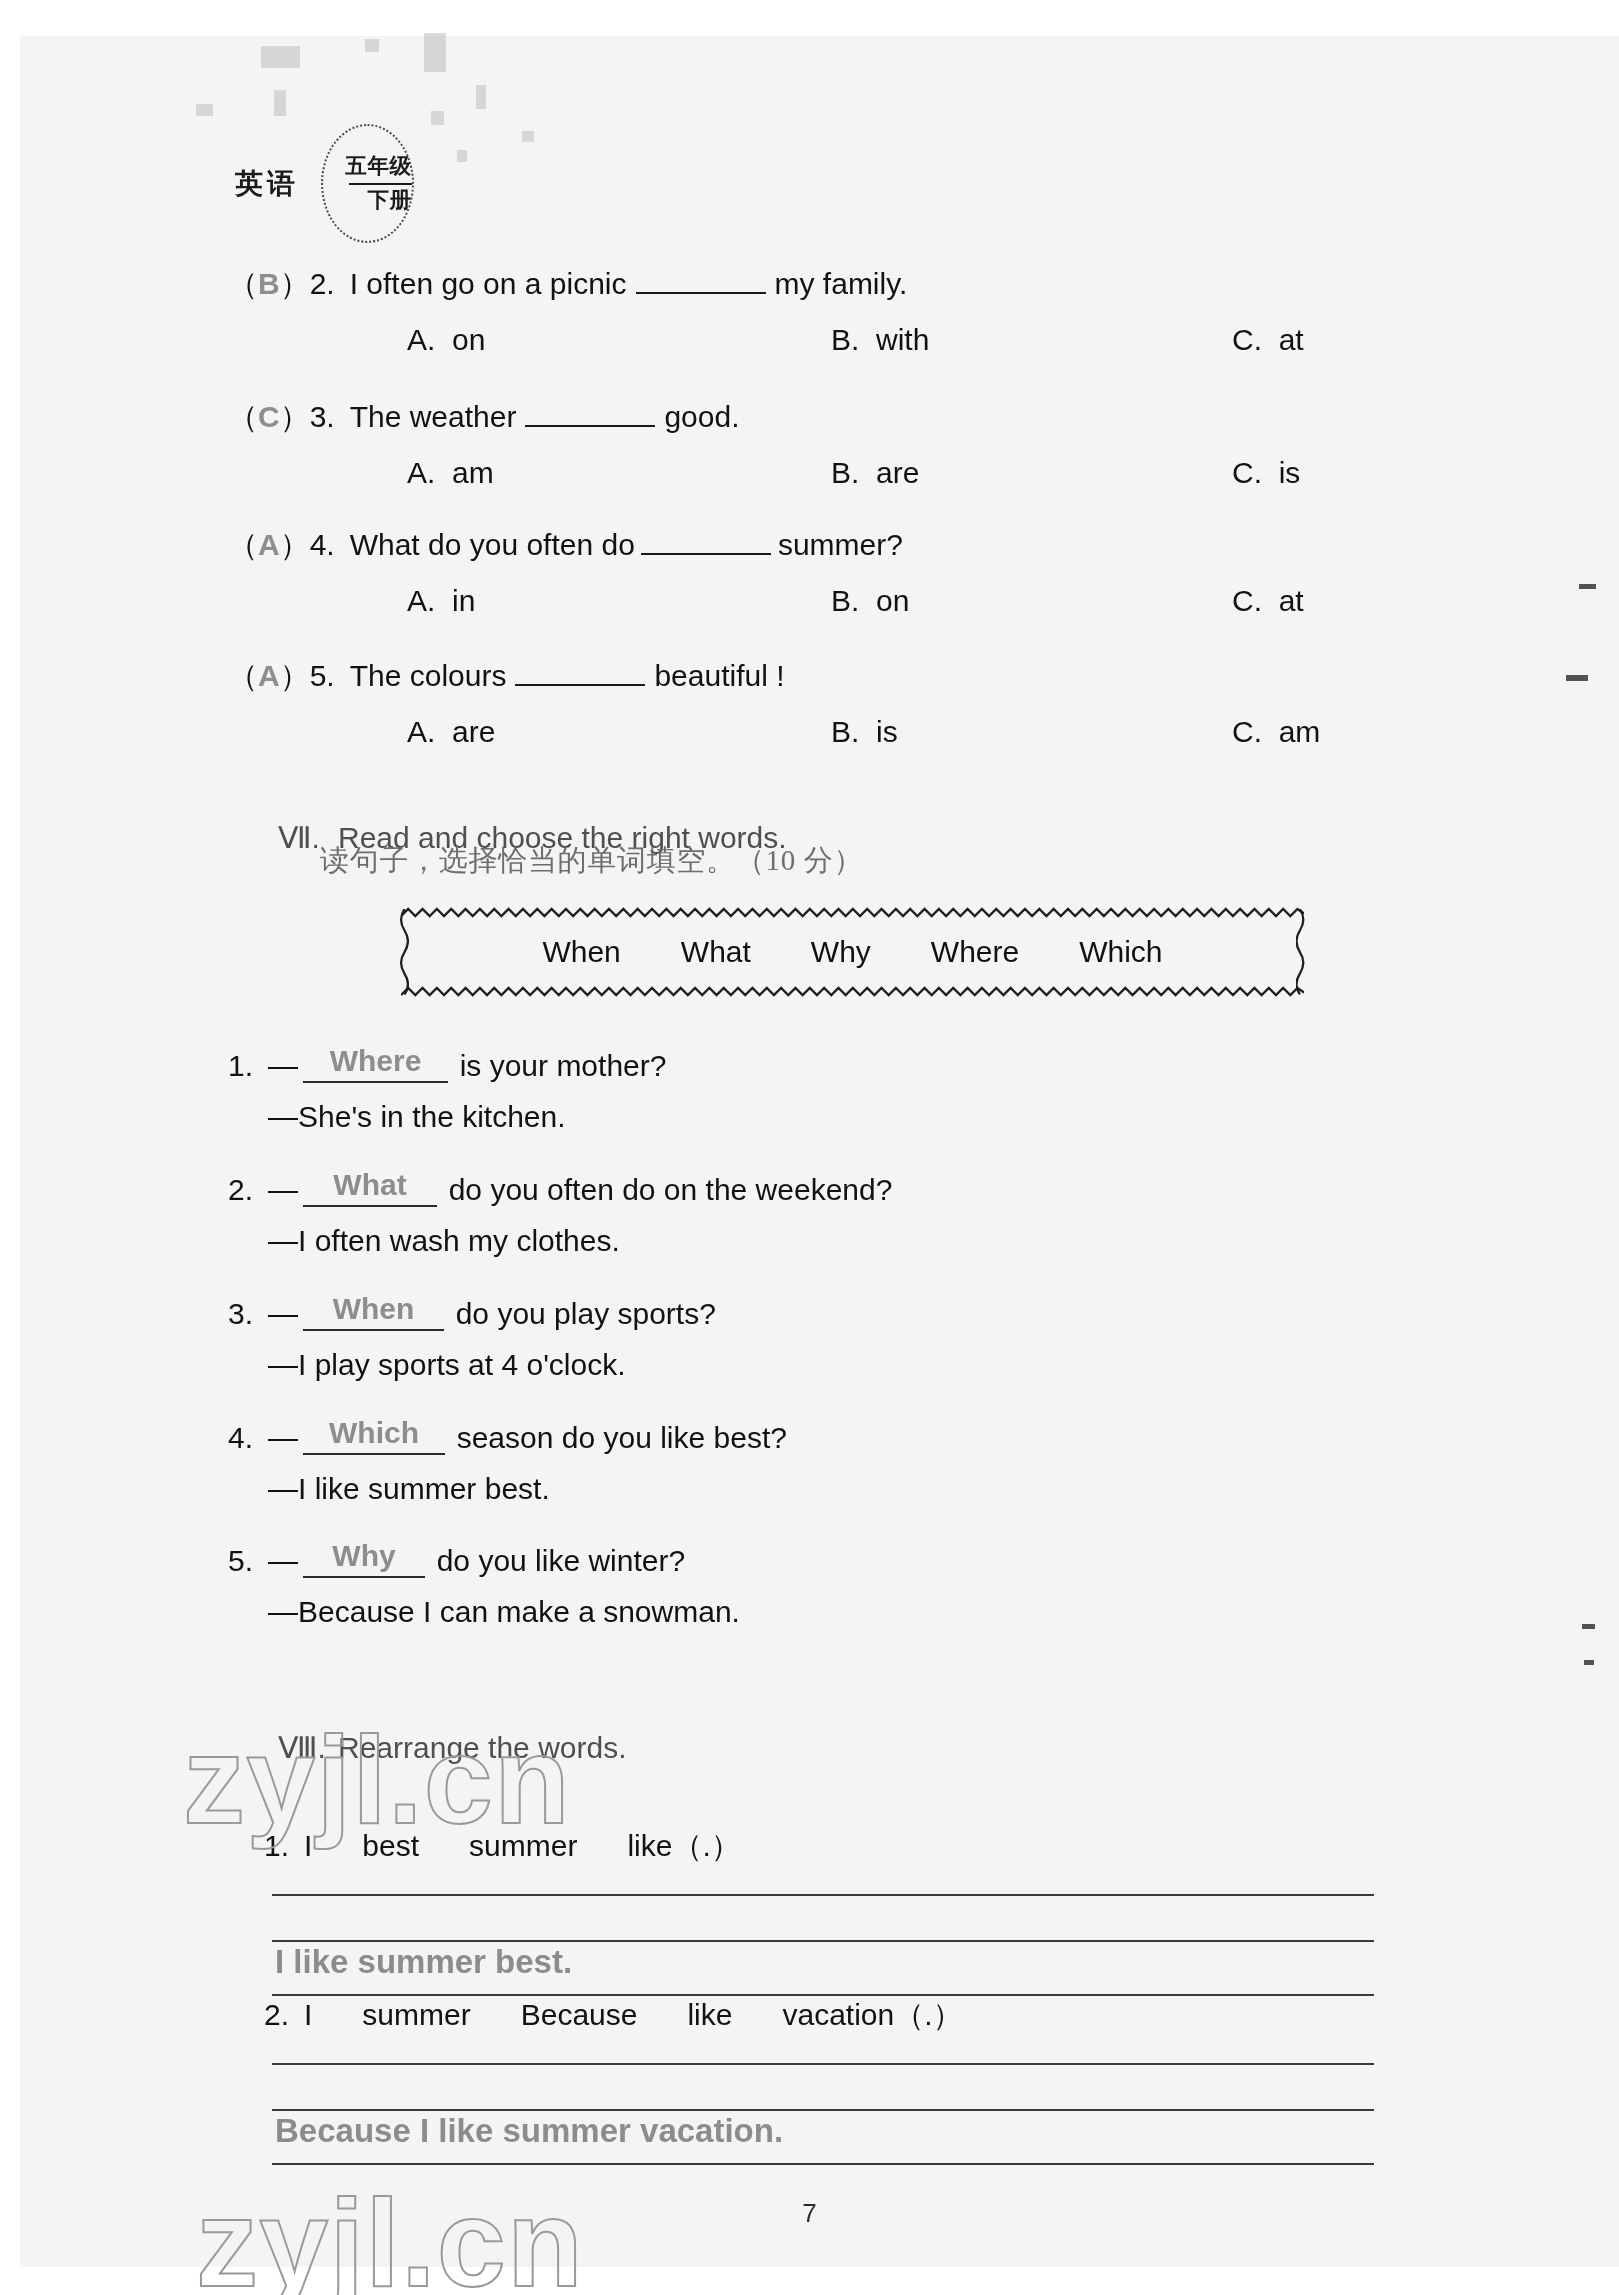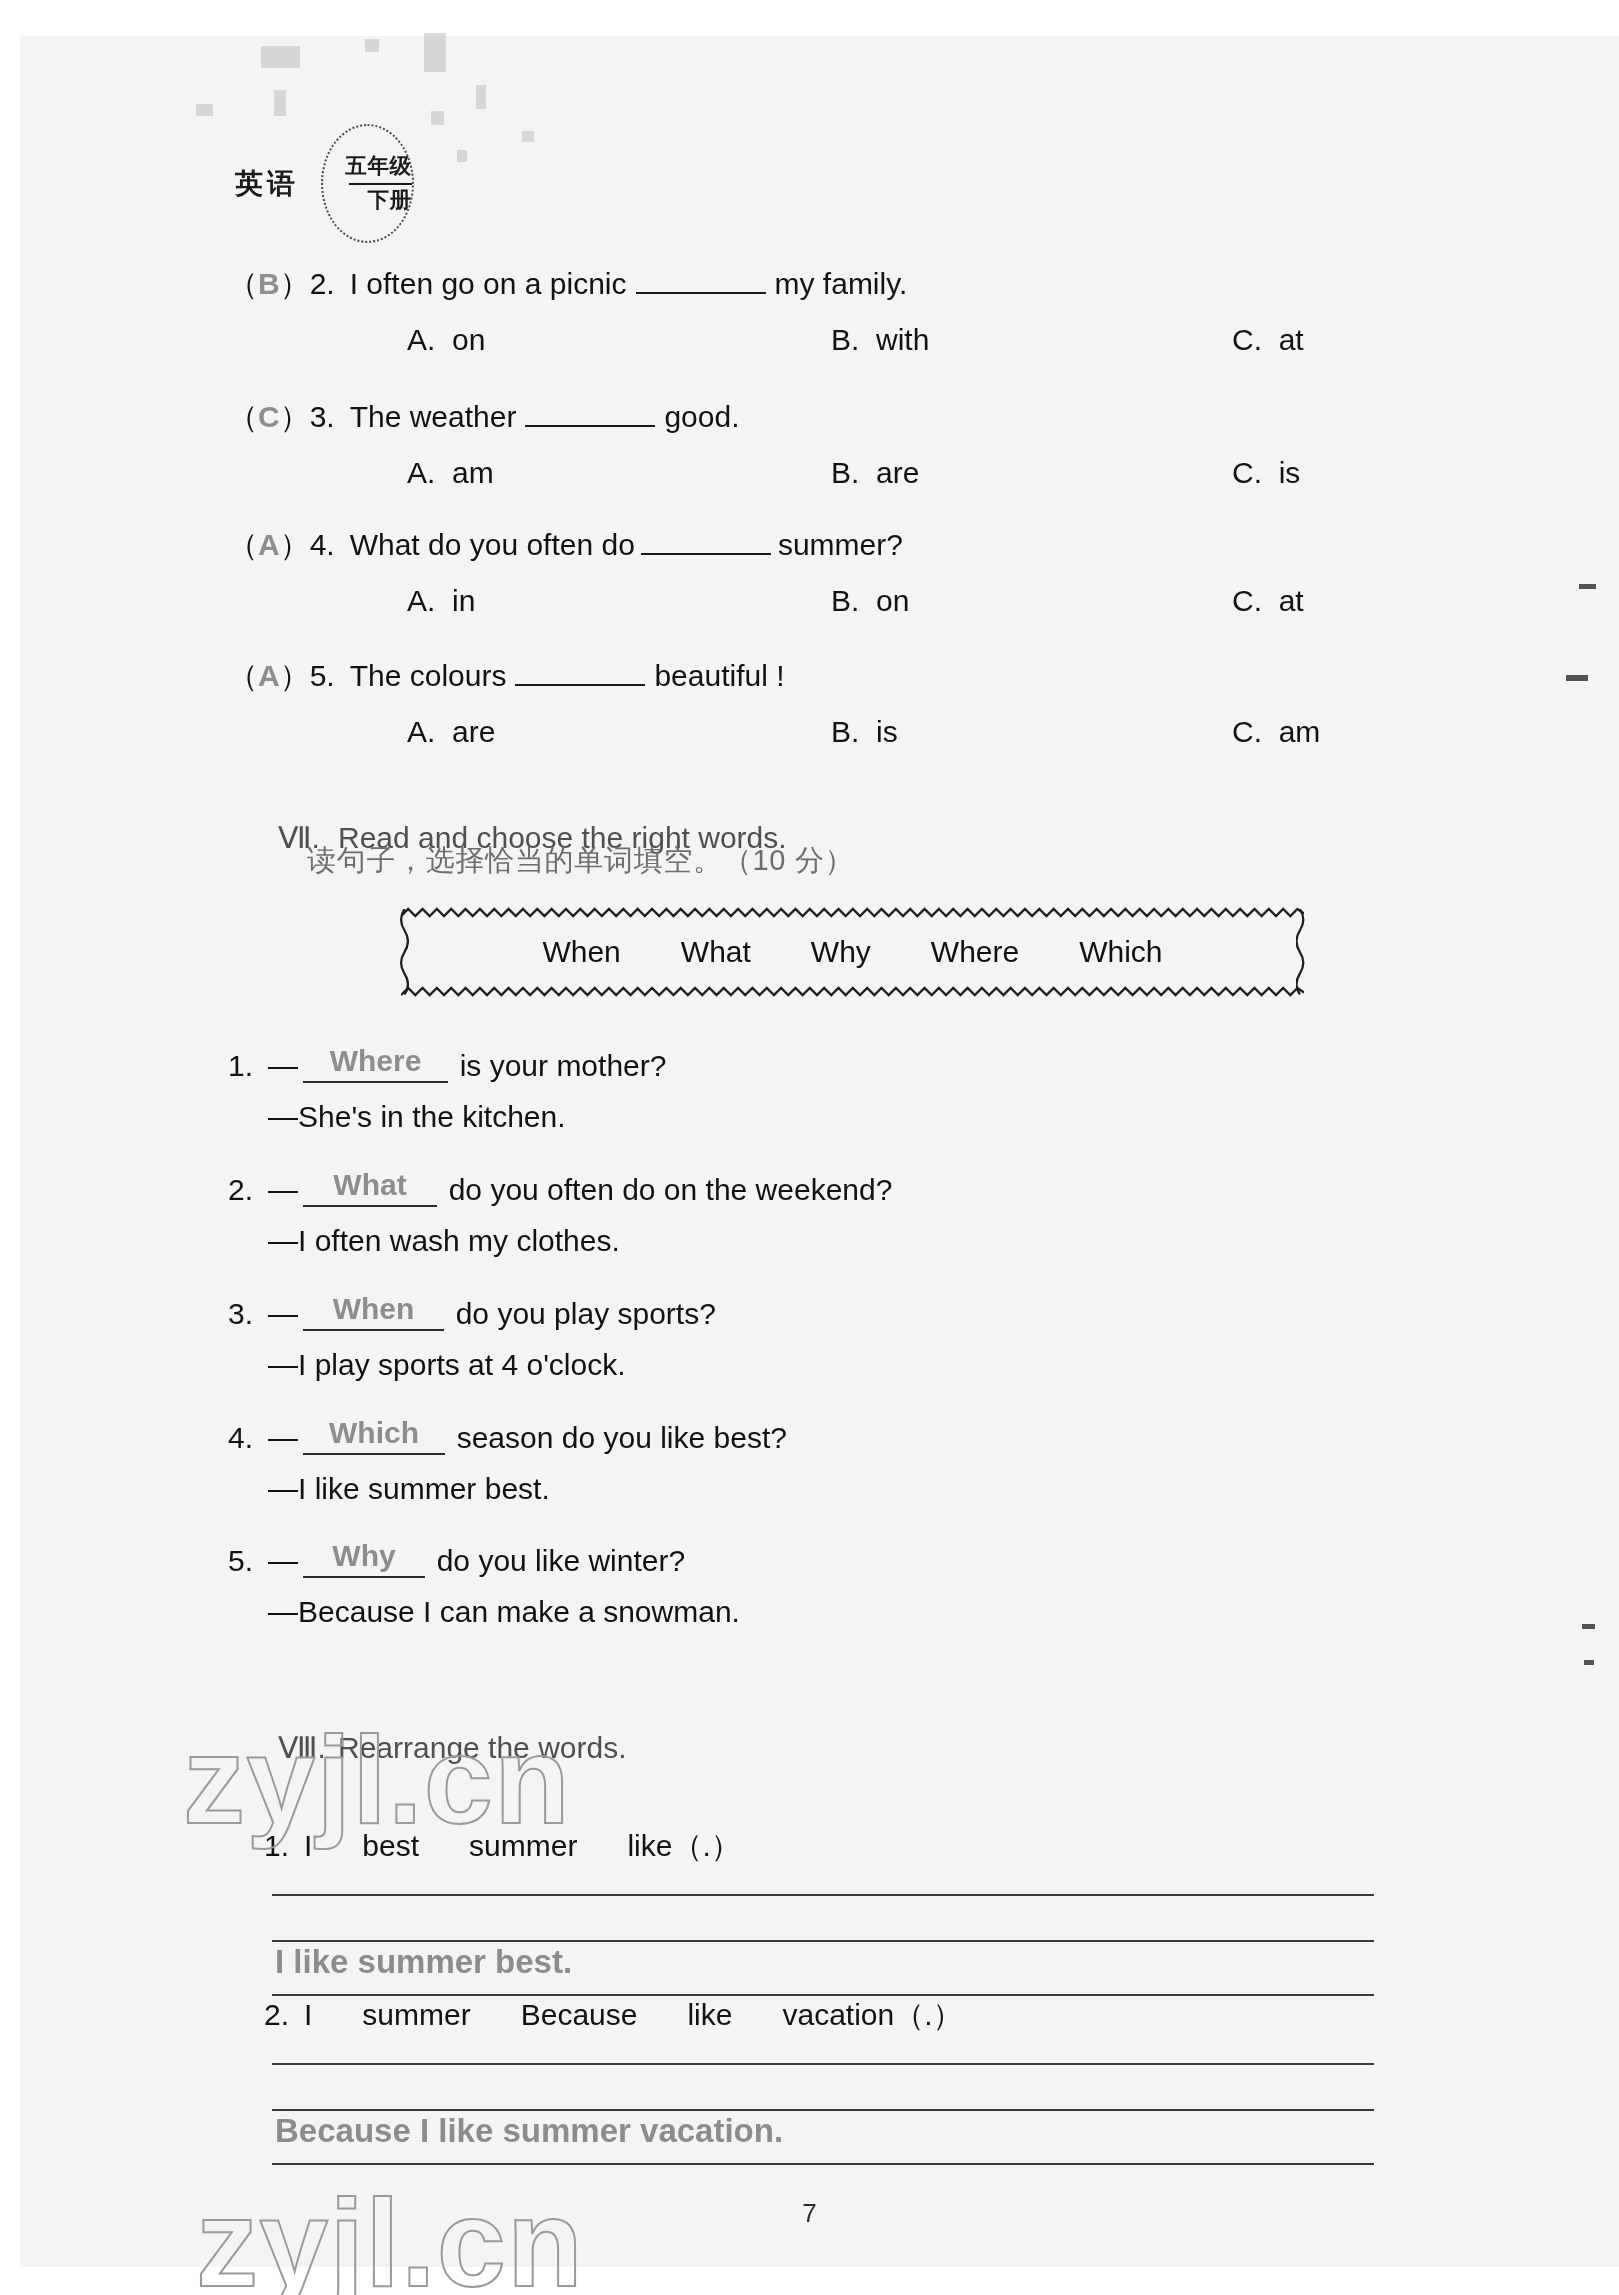--- a/index.html
+++ b/index.html
@@ -136,22 +136,22 @@
     color: #4f4f4f;
     white-space: pre;
   }
   .sec-roman {
     display: inline-block;
     min-width: 60px;
     color: #4f4f4f;
   }
   .sec-cn {
     position: absolute;
-    left: 307px;
-    font-family: Liberation Sans, sans-serif;
+    left: 320px;
+    font-family: Liberation Serif, serif;
     font-size: 29px;
     color: #6d6d6d;
     white-space: pre;
     letter-spacing: 0.7px;
   }
 
   
   .wordbank {
     position: absolute;
     left: 401px;

